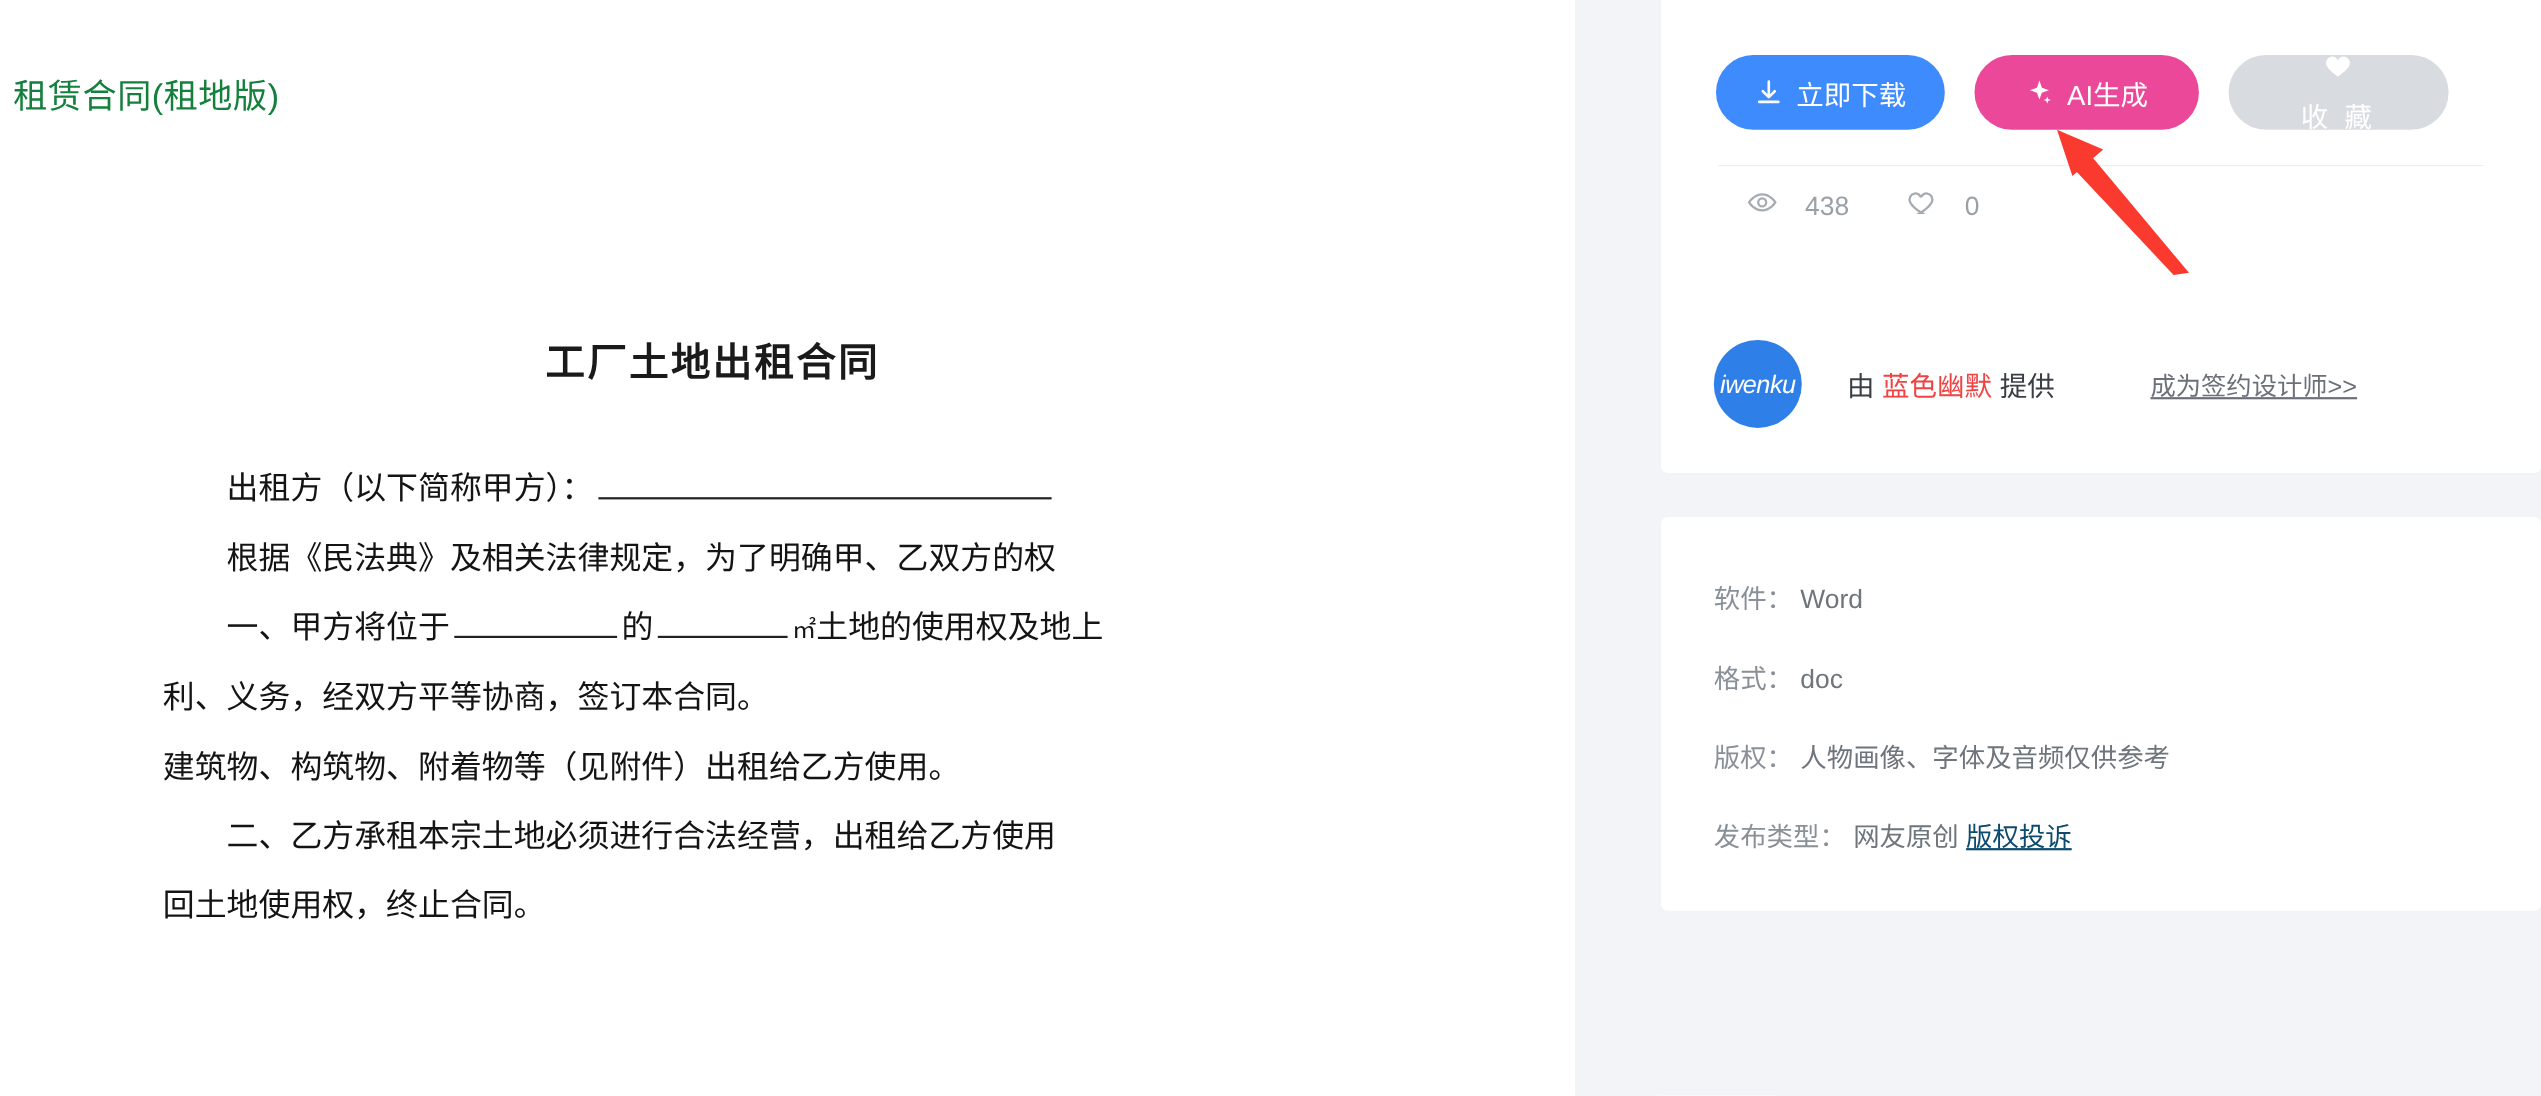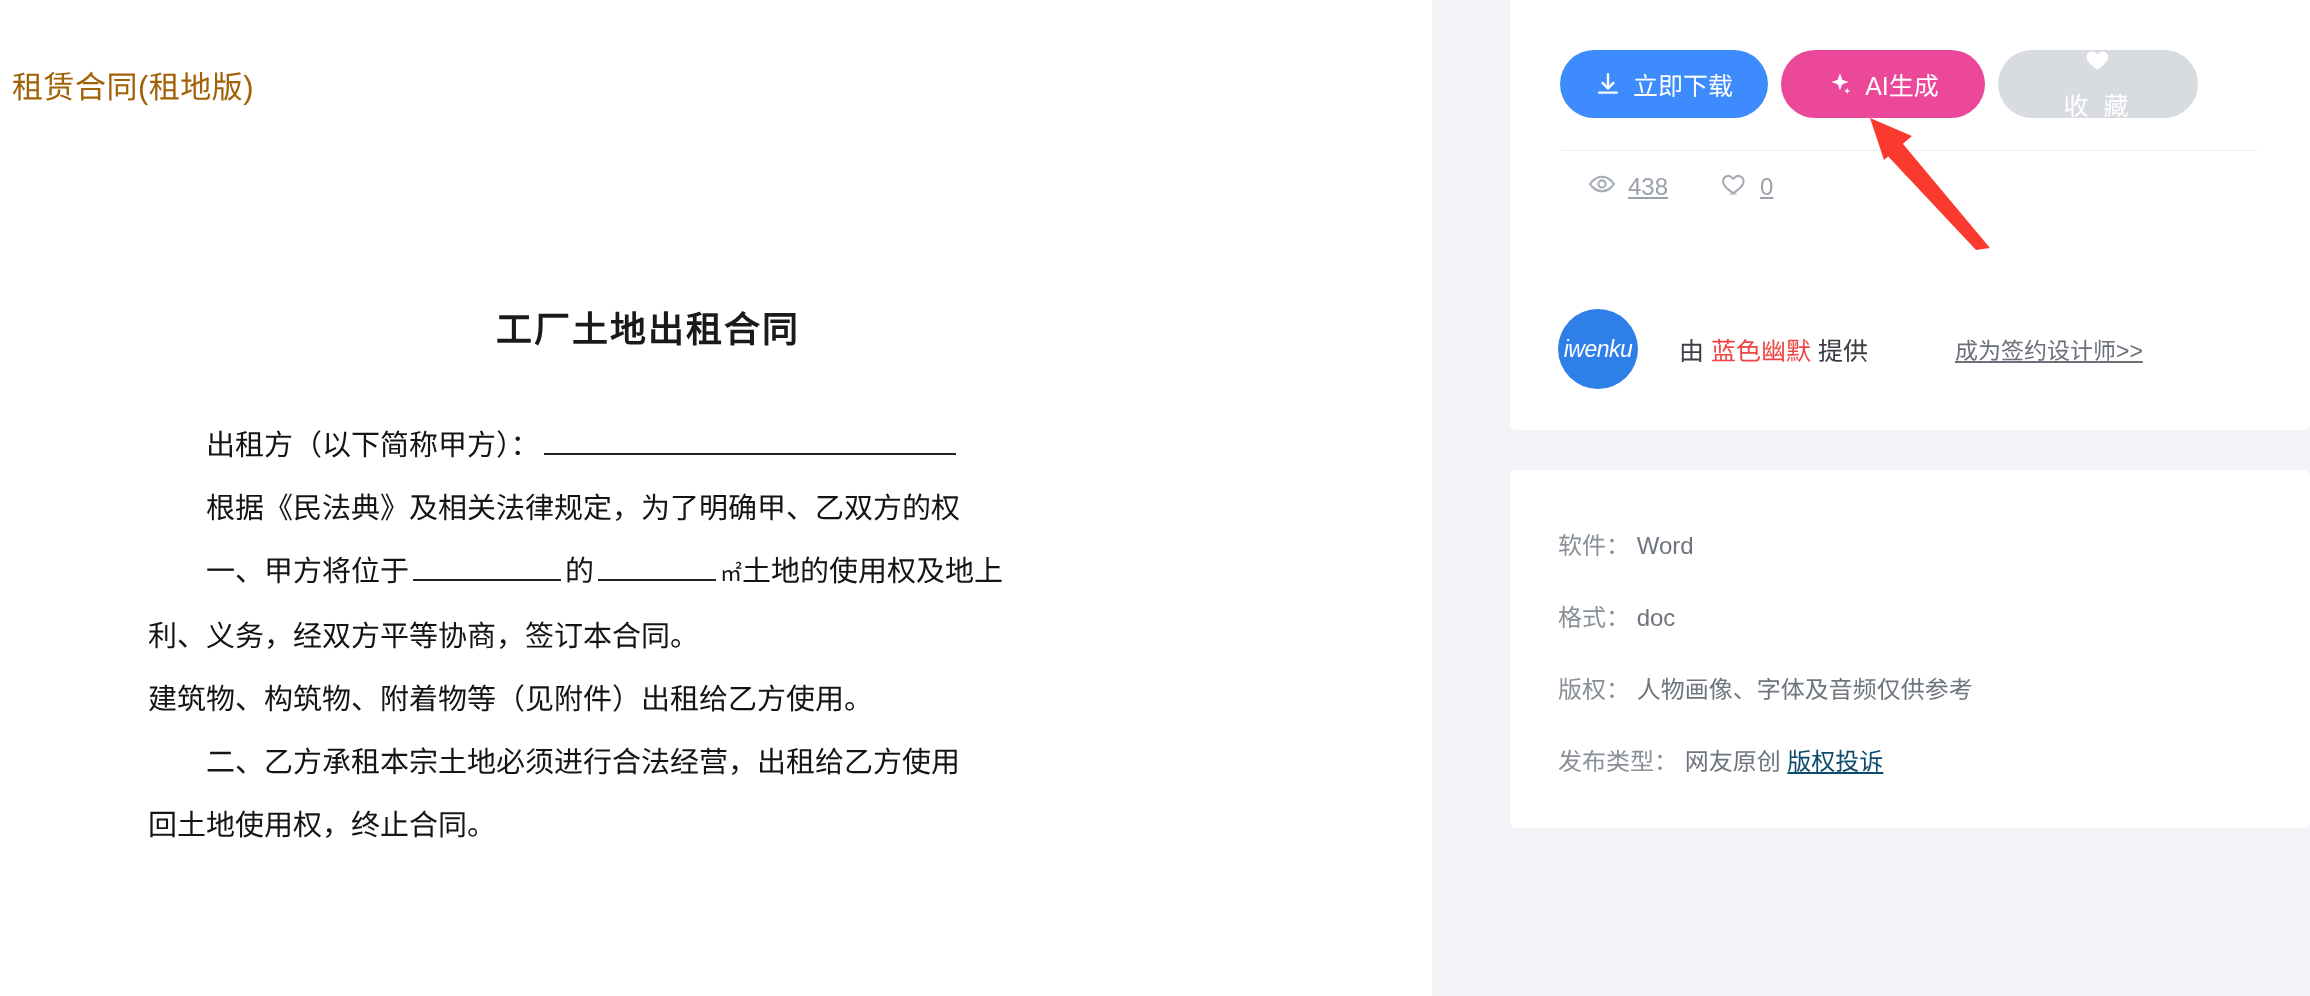--- a/index.html
+++ b/index.html
@@ -29,21 +29,21 @@
     height: 996px;
     background: #ffffff;
     flex: 0 0 1432px;
     overflow: hidden;
   }
   .doc-title {
     position: absolute;
     left: 12px;
     top: 62px;
     font-size: 31px;
-    color: #a16207;
+    color: #15803d;
     letter-spacing: 0.5px;
     white-space: nowrap;
   }
 
   .doc-paper {
     position: absolute;
     left: 148px;
     top: 300px;
     width: 1000px;
   }
@@ -107,21 +107,21 @@
     top: -38px;
     height: 320px;
     padding: 0;
   }
   .btn-row {
     position: absolute;
     left: 50px;
     top: 88px;
     display: flex;
     align-items: center;
-    gap: 13px;
+    gap: 27px;
   }
   .btn {
     display: inline-flex;
     align-items: center;
     justify-content: center;
     gap: 12px;
     height: 68px;
     border-radius: 34px;
     font-size: 25px;
     color: #ffffff;
@@ -157,22 +157,21 @@
     top: 208px;
     display: flex;
     align-items: center;
     gap: 52px;
     color: #9aa0a8;
     font-size: 24px;
   }
   .stat {
     display: inline-flex;
     align-items: center;
-    gap: 12px;
-    text-decoration: underline;
+    gap: 25px;
   }
 
   
   .card-author {
     top: 268px;
     height: 162px;
   }
   .author-inner {
     display: flex;
     align-items: center;

